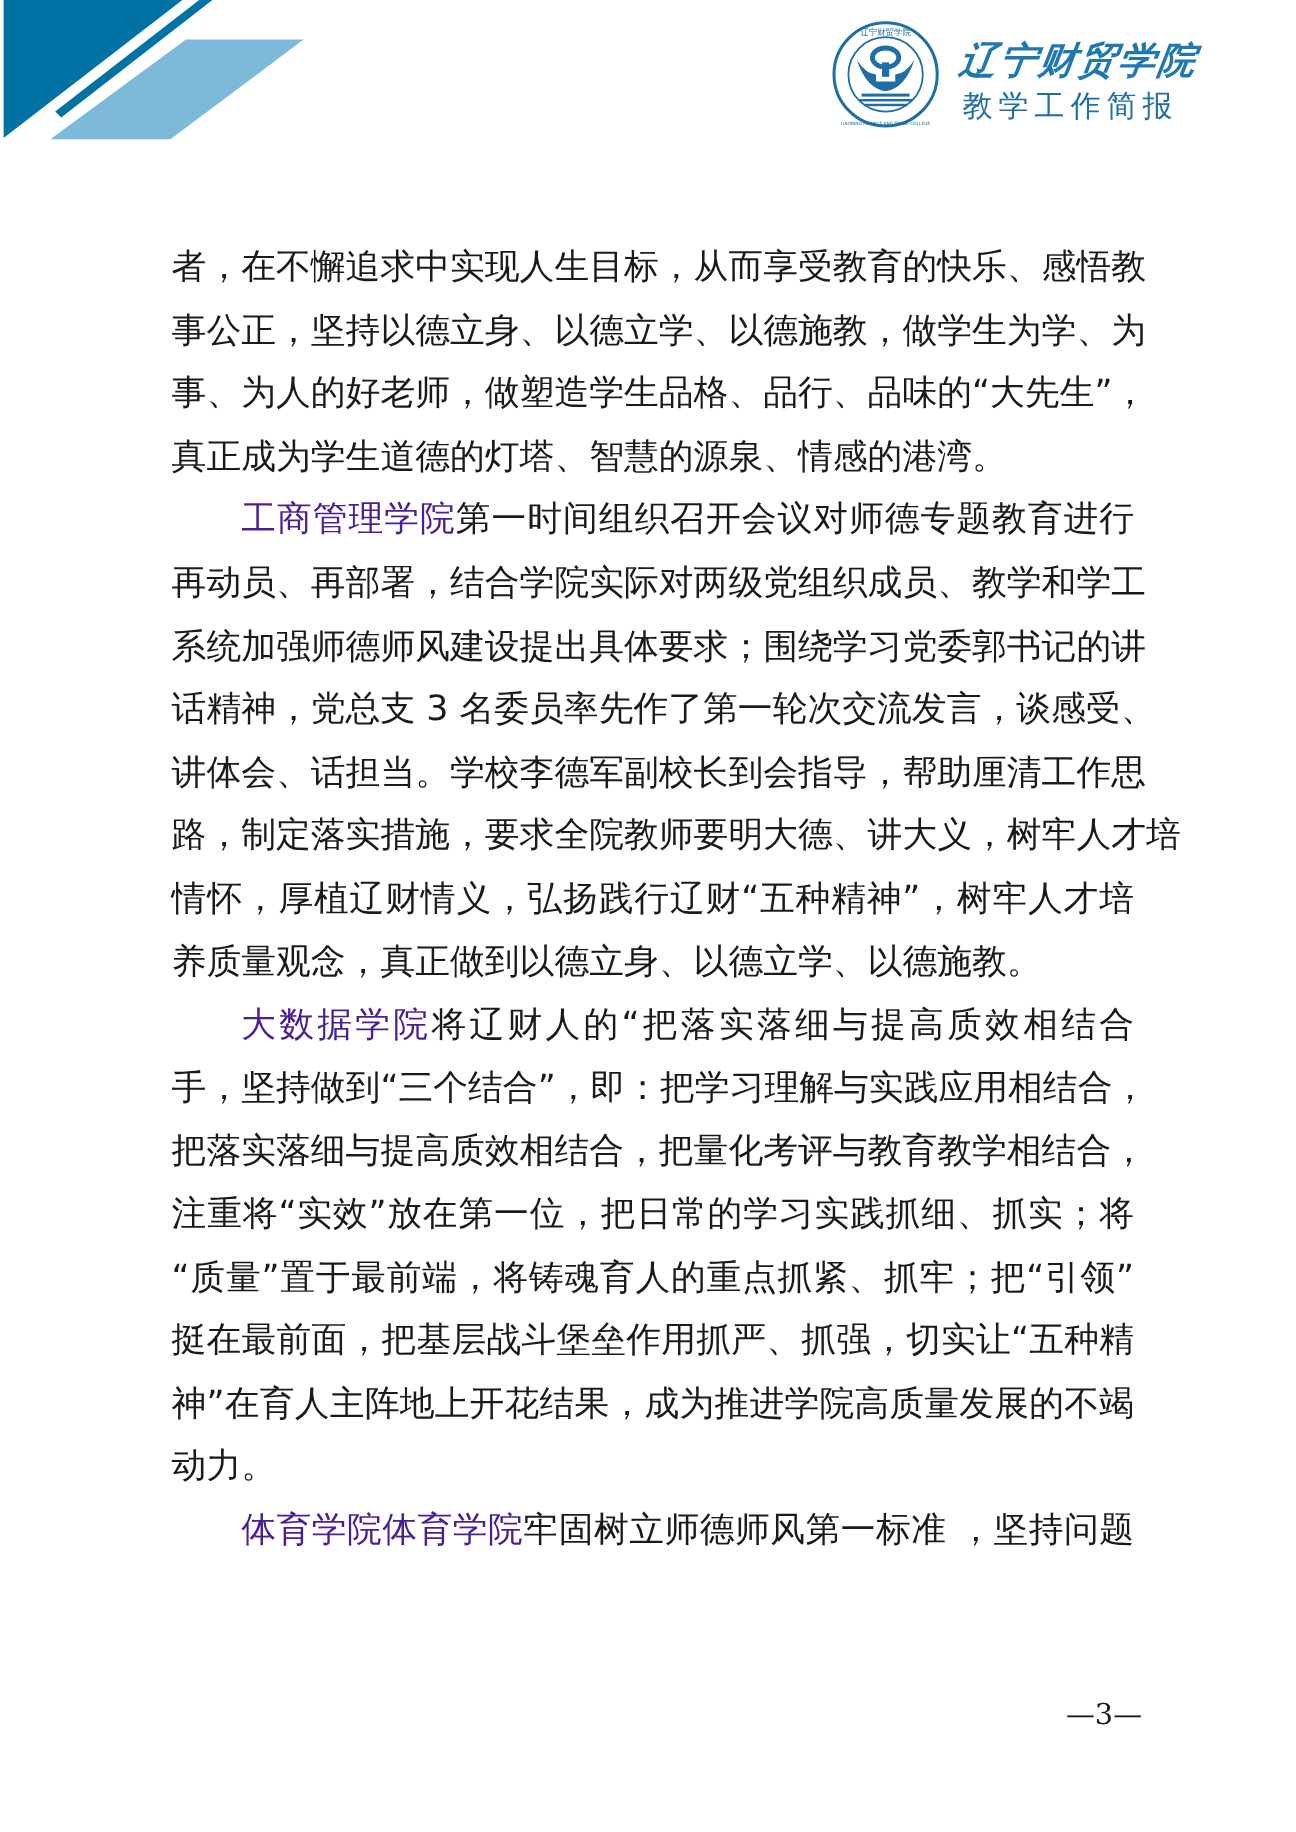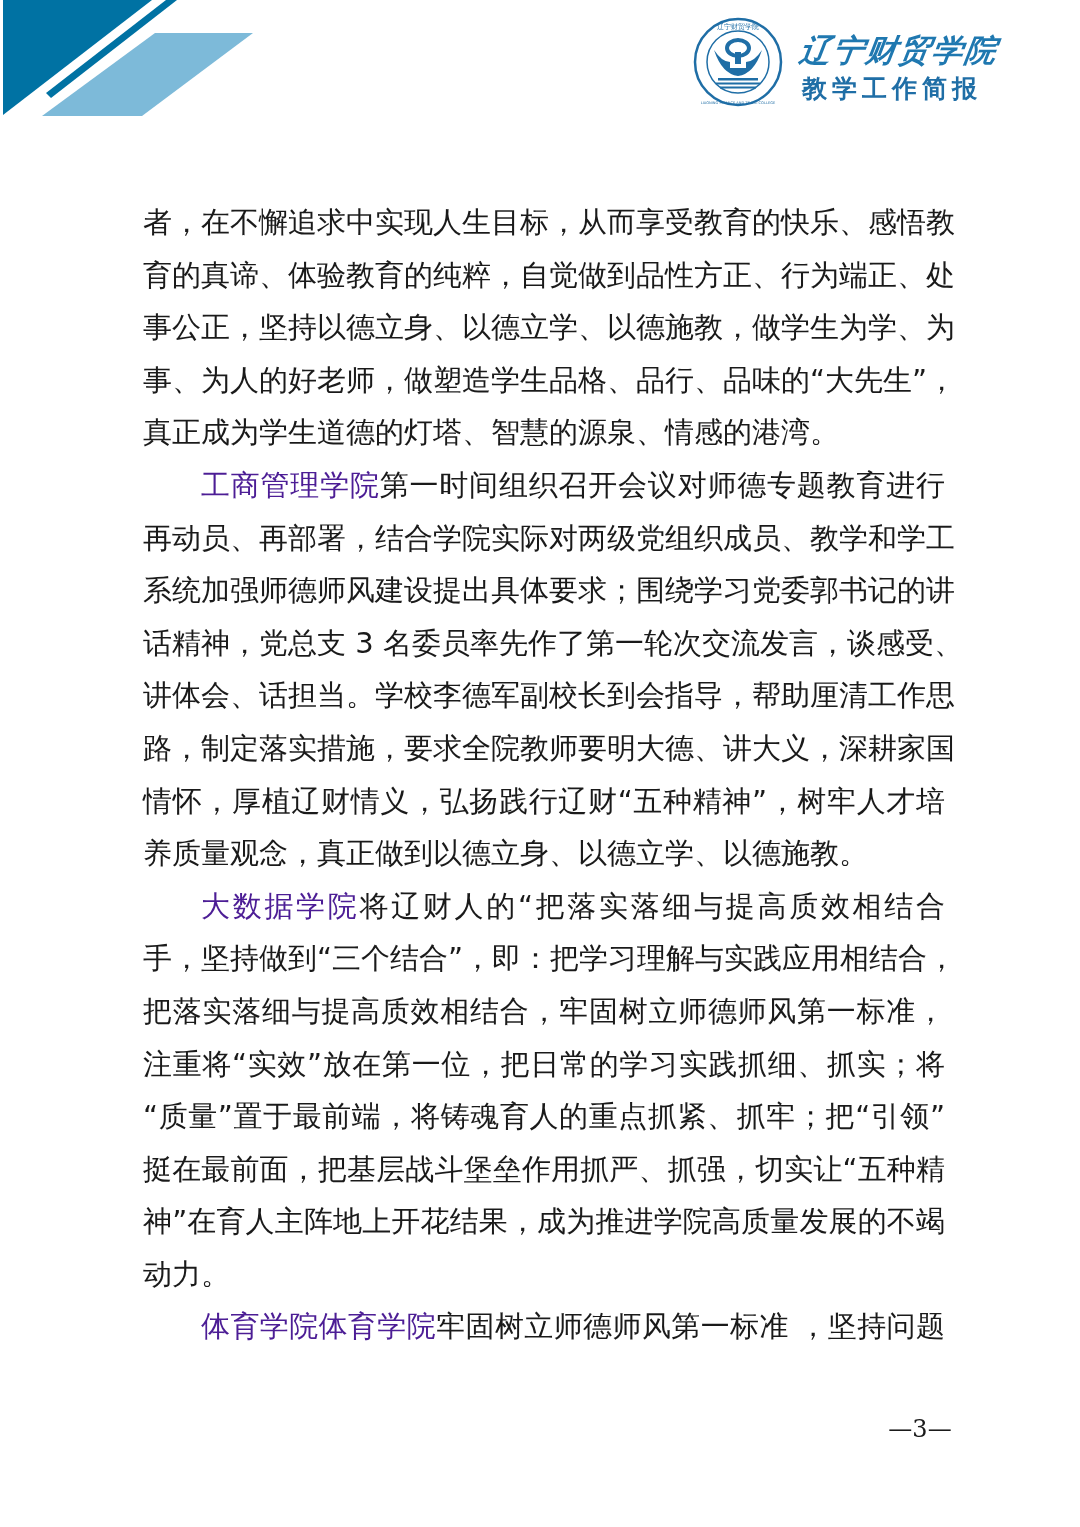--- a/index.html
+++ b/index.html
@@ -56,21 +56,21 @@
       font-size: 31px;
       letter-spacing: 2px;
       color: #1f78b0;
       white-space: nowrap;
       transform: skewX(-8deg);
     }
     .bulletin-title {
       position: absolute;
       left: 112px;
       top: 60px;
-      font-weight: bold;
+      font-weight: normal;
       font-size: 25px;
       letter-spacing: 5px;
       color: #1f6ea6;
       white-space: nowrap;
     }
 
     
     .body-text {
       position: absolute;
       left: 143px;
@@ -147,41 +147,40 @@
       </svg>
     </div>
     <div class="brand-name">辽宁财贸学院</div>
     <div class="bulletin-title">教学工作简报</div>
   </div>
 
   <div class="body-text">
 
     <div>
       <div class="line">者，在不懈追求中实现人生目标，从而享受教育的快乐、感悟教</div>
-      <div class="line">育的真谛、体验教育的纯粹，自觉做到品性方正、行为端正、处</div>
       <div class="line">事公正，坚持以德立身、以德立学、以德施教，做学生为学、为</div>
       <div class="line">事、为人的好老师，做塑造学生品格、品行、品味的“大先生”，</div>
       <div class="line last">真正成为学生道德的灯塔、智慧的源泉、情感的港湾。</div>
     </div>
 
     <div>
       <div class="line indent"><span class="unit-name">工商管理学院</span><span>第一时间组织召开会议对师德专题教育进行</span></div>
       <div class="line">再动员、再部署，结合学院实际对两级党组织成员、教学和学工</div>
       <div class="line">系统加强师德师风建设提出具体要求；围绕学习党委郭书记的讲</div>
       <div class="line">话精神，党总支 3 名委员率先作了第一轮次交流发言，谈感受、</div>
       <div class="line">讲体会、话担当。学校李德军副校长到会指导，帮助厘清工作思</div>
-      <div class="line">路，制定落实措施，要求全院教师要明大德、讲大义，深耕家国</div>
+      <div class="line">路，制定落实措施，要求全院教师要明大德、讲大义，树牢人才培</div>
       <div class="line">情怀，厚植辽财情义，弘扬践行辽财“五种精神”，树牢人才培</div>
       <div class="line last">养质量观念，真正做到以德立身、以德立学、以德施教。</div>
     </div>
 
     <div>
       <div class="line indent"><span class="unit-name">大数据学院</span><span>将辽财人的“把落实落细与提高质效相结合</span></div>
       <div class="line">手，坚持做到“三个结合”，即：把学习理解与实践应用相结合，</div>
-      <div class="line">把落实落细与提高质效相结合，牢固树立师德师风第一标准，</div>
+      <div class="line">把落实落细与提高质效相结合，把量化考评与教育教学相结合，</div>
       <div class="line">注重将“实效”放在第一位，把日常的学习实践抓细、抓实；将</div>
       <div class="line">“质量”置于最前端，将铸魂育人的重点抓紧、抓牢；把“引领”</div>
       <div class="line">挺在最前面，把基层战斗堡垒作用抓严、抓强，切实让“五种精</div>
       <div class="line">神”在育人主阵地上开花结果，成为推进学院高质量发展的不竭</div>
       <div class="line last">动力。</div>
     </div>
 
     <div>
       <div class="line indent"><span class="unit-name">体育学院体育学院</span><span>牢固树立师德师风第一标准 ，坚持问题</span></div>
     </div>

